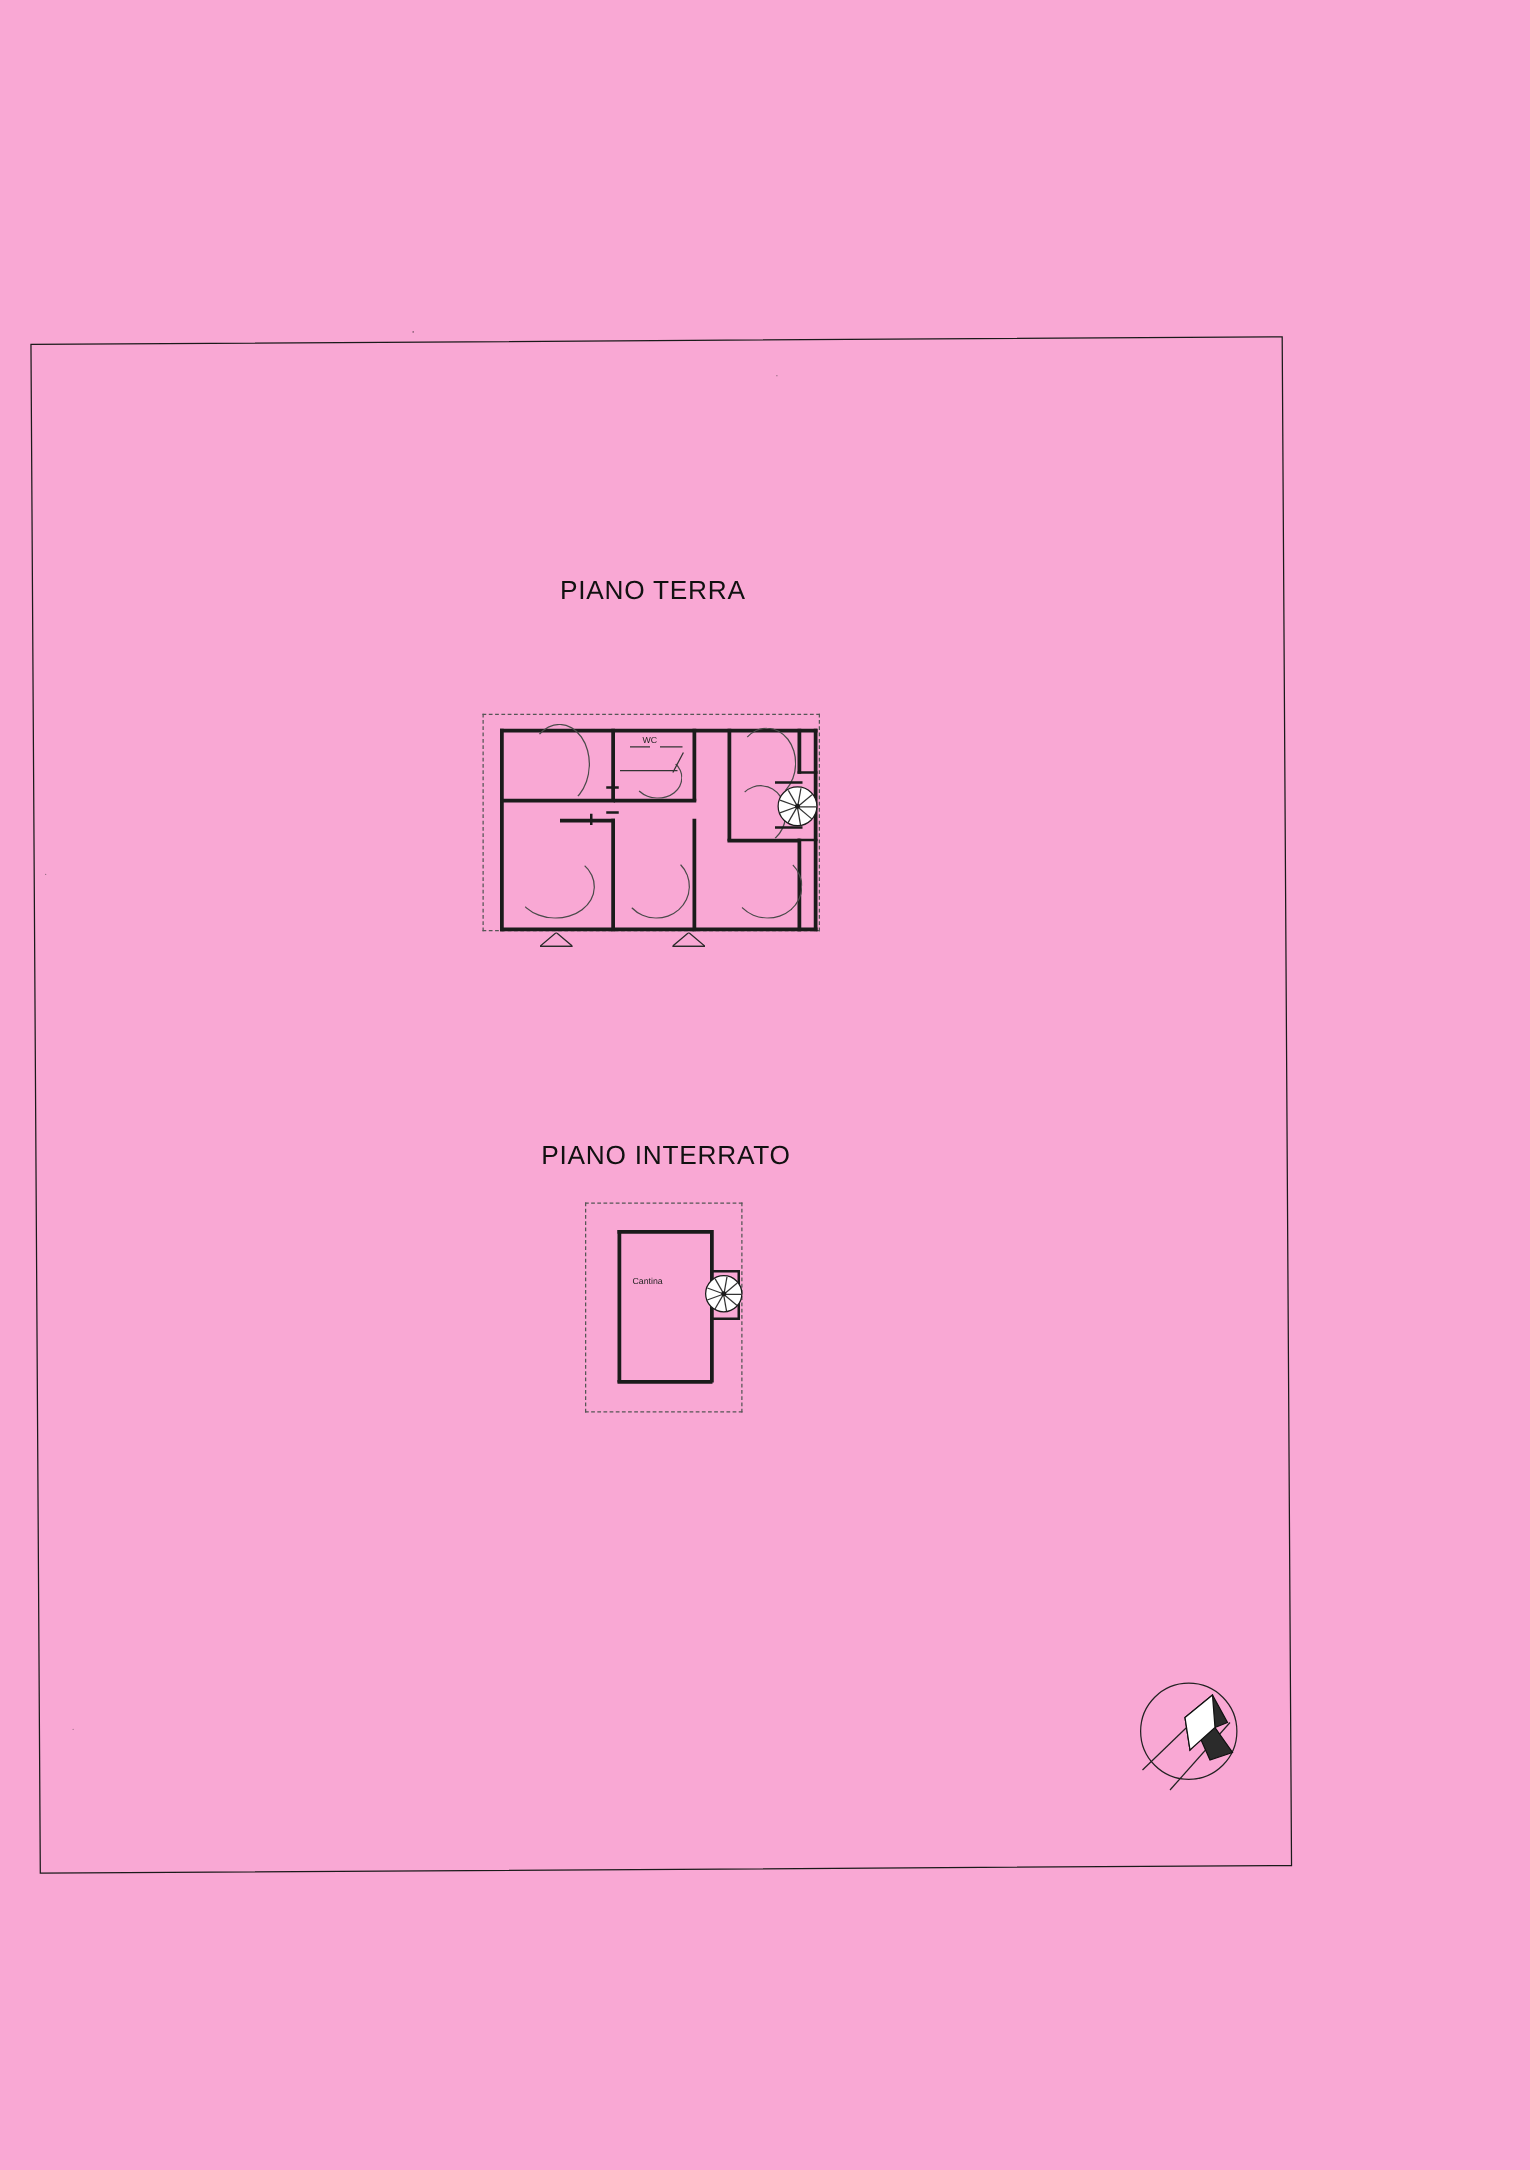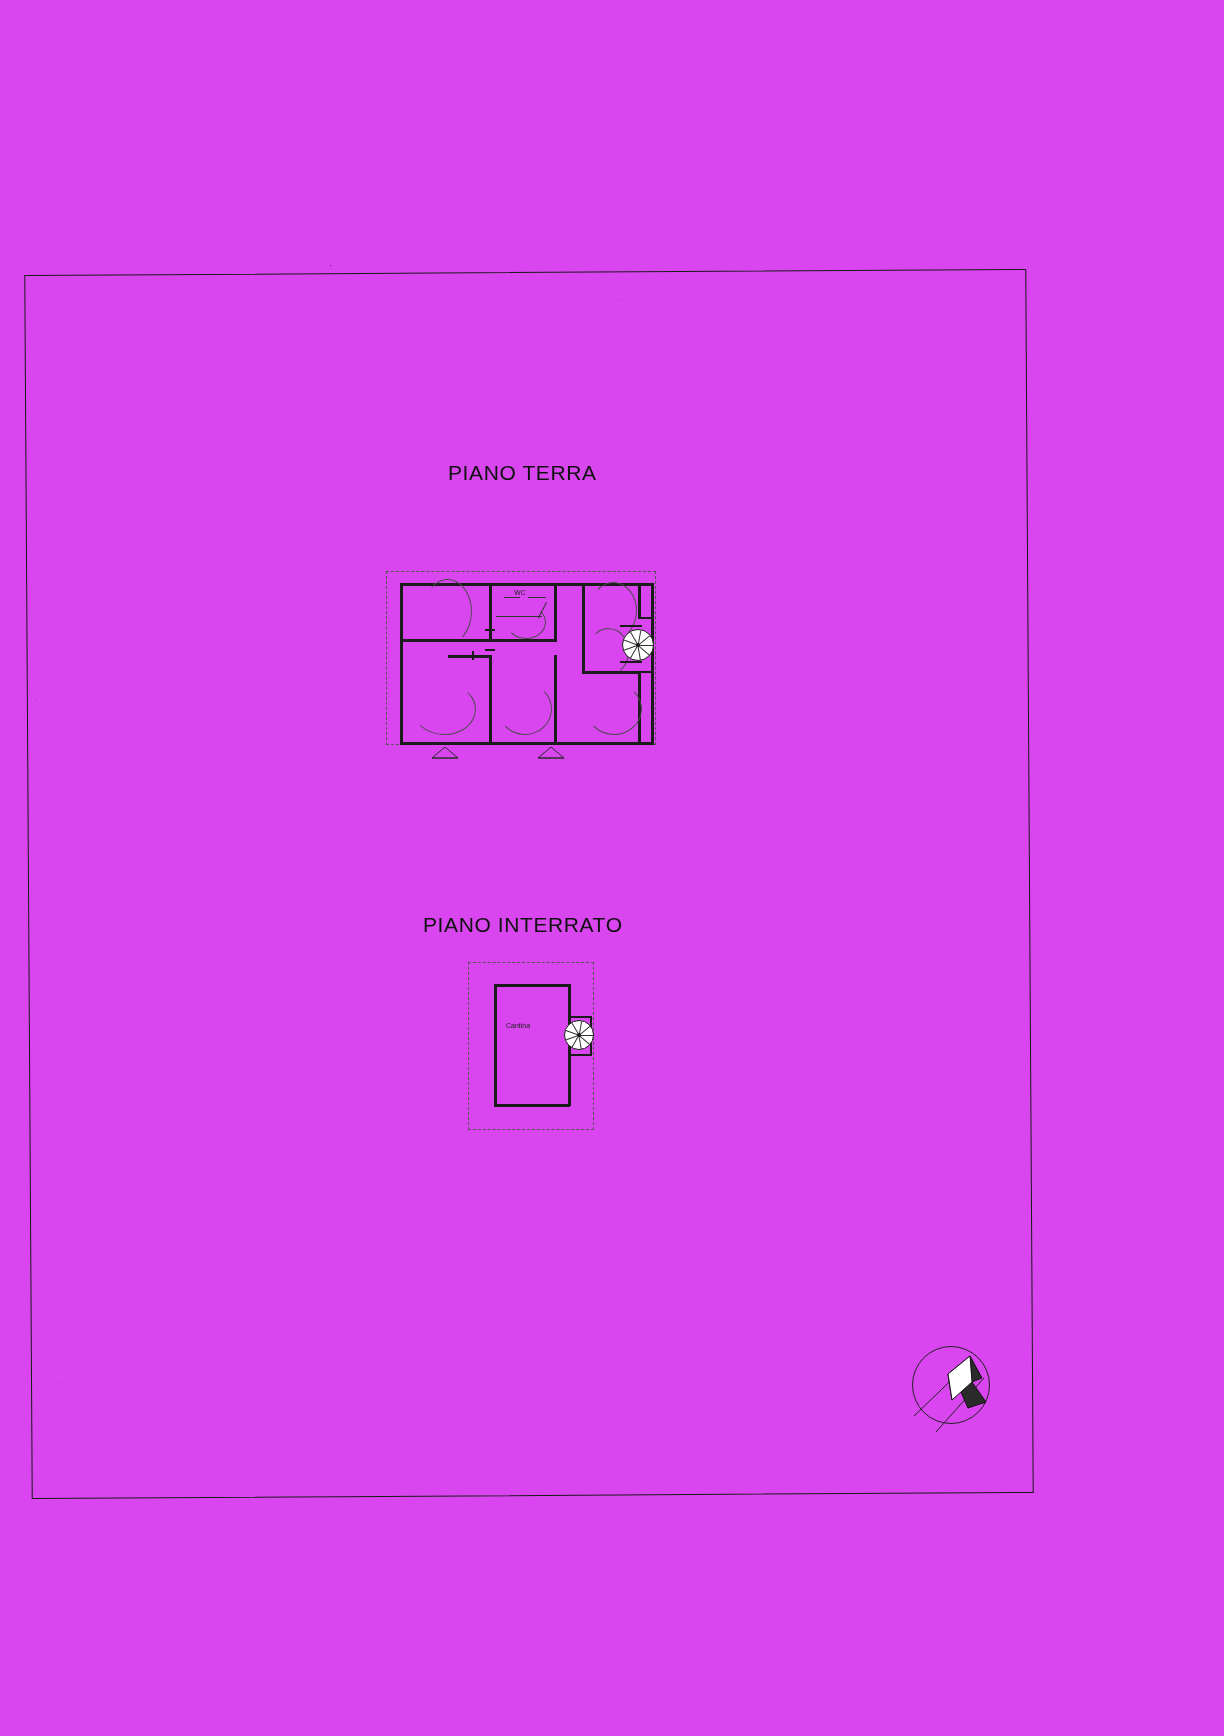--- a/index.html
+++ b/index.html
@@ -12,21 +12,21 @@
     height: 1736px;
     position: relative;
     font-family: "Liberation Sans", sans-serif;
     overflow: hidden;
   }
 
   
   #page {
     position: absolute;
     inset: 0;
-    background: #d946ef;
+    background: #f9a8d4;
   }
 
   
   #frame {
     position: absolute;
     left: 28px;
     top: 272px;
     width: 1000px;
     height: 1222px;
     border: 1.5px solid #1a1a1a;
@@ -35,21 +35,21 @@
   }
 
   .title {
     position: absolute;
     font-size: 21px;
     letter-spacing: 0.6px;
     color: #111111;
     white-space: nowrap;
   }
   #title-piano-terra { left: 448px; top: 461px; }
-  #title-piano-interrato { left: 423px; top: 913px; }
+  #title-piano-interrato { left: 433px; top: 913px; }
 
   
   .plan {
     position: absolute;
   }
   .dashed-box {
     position: absolute;
     border: 1px dashed #555;
   }
   .wall {

